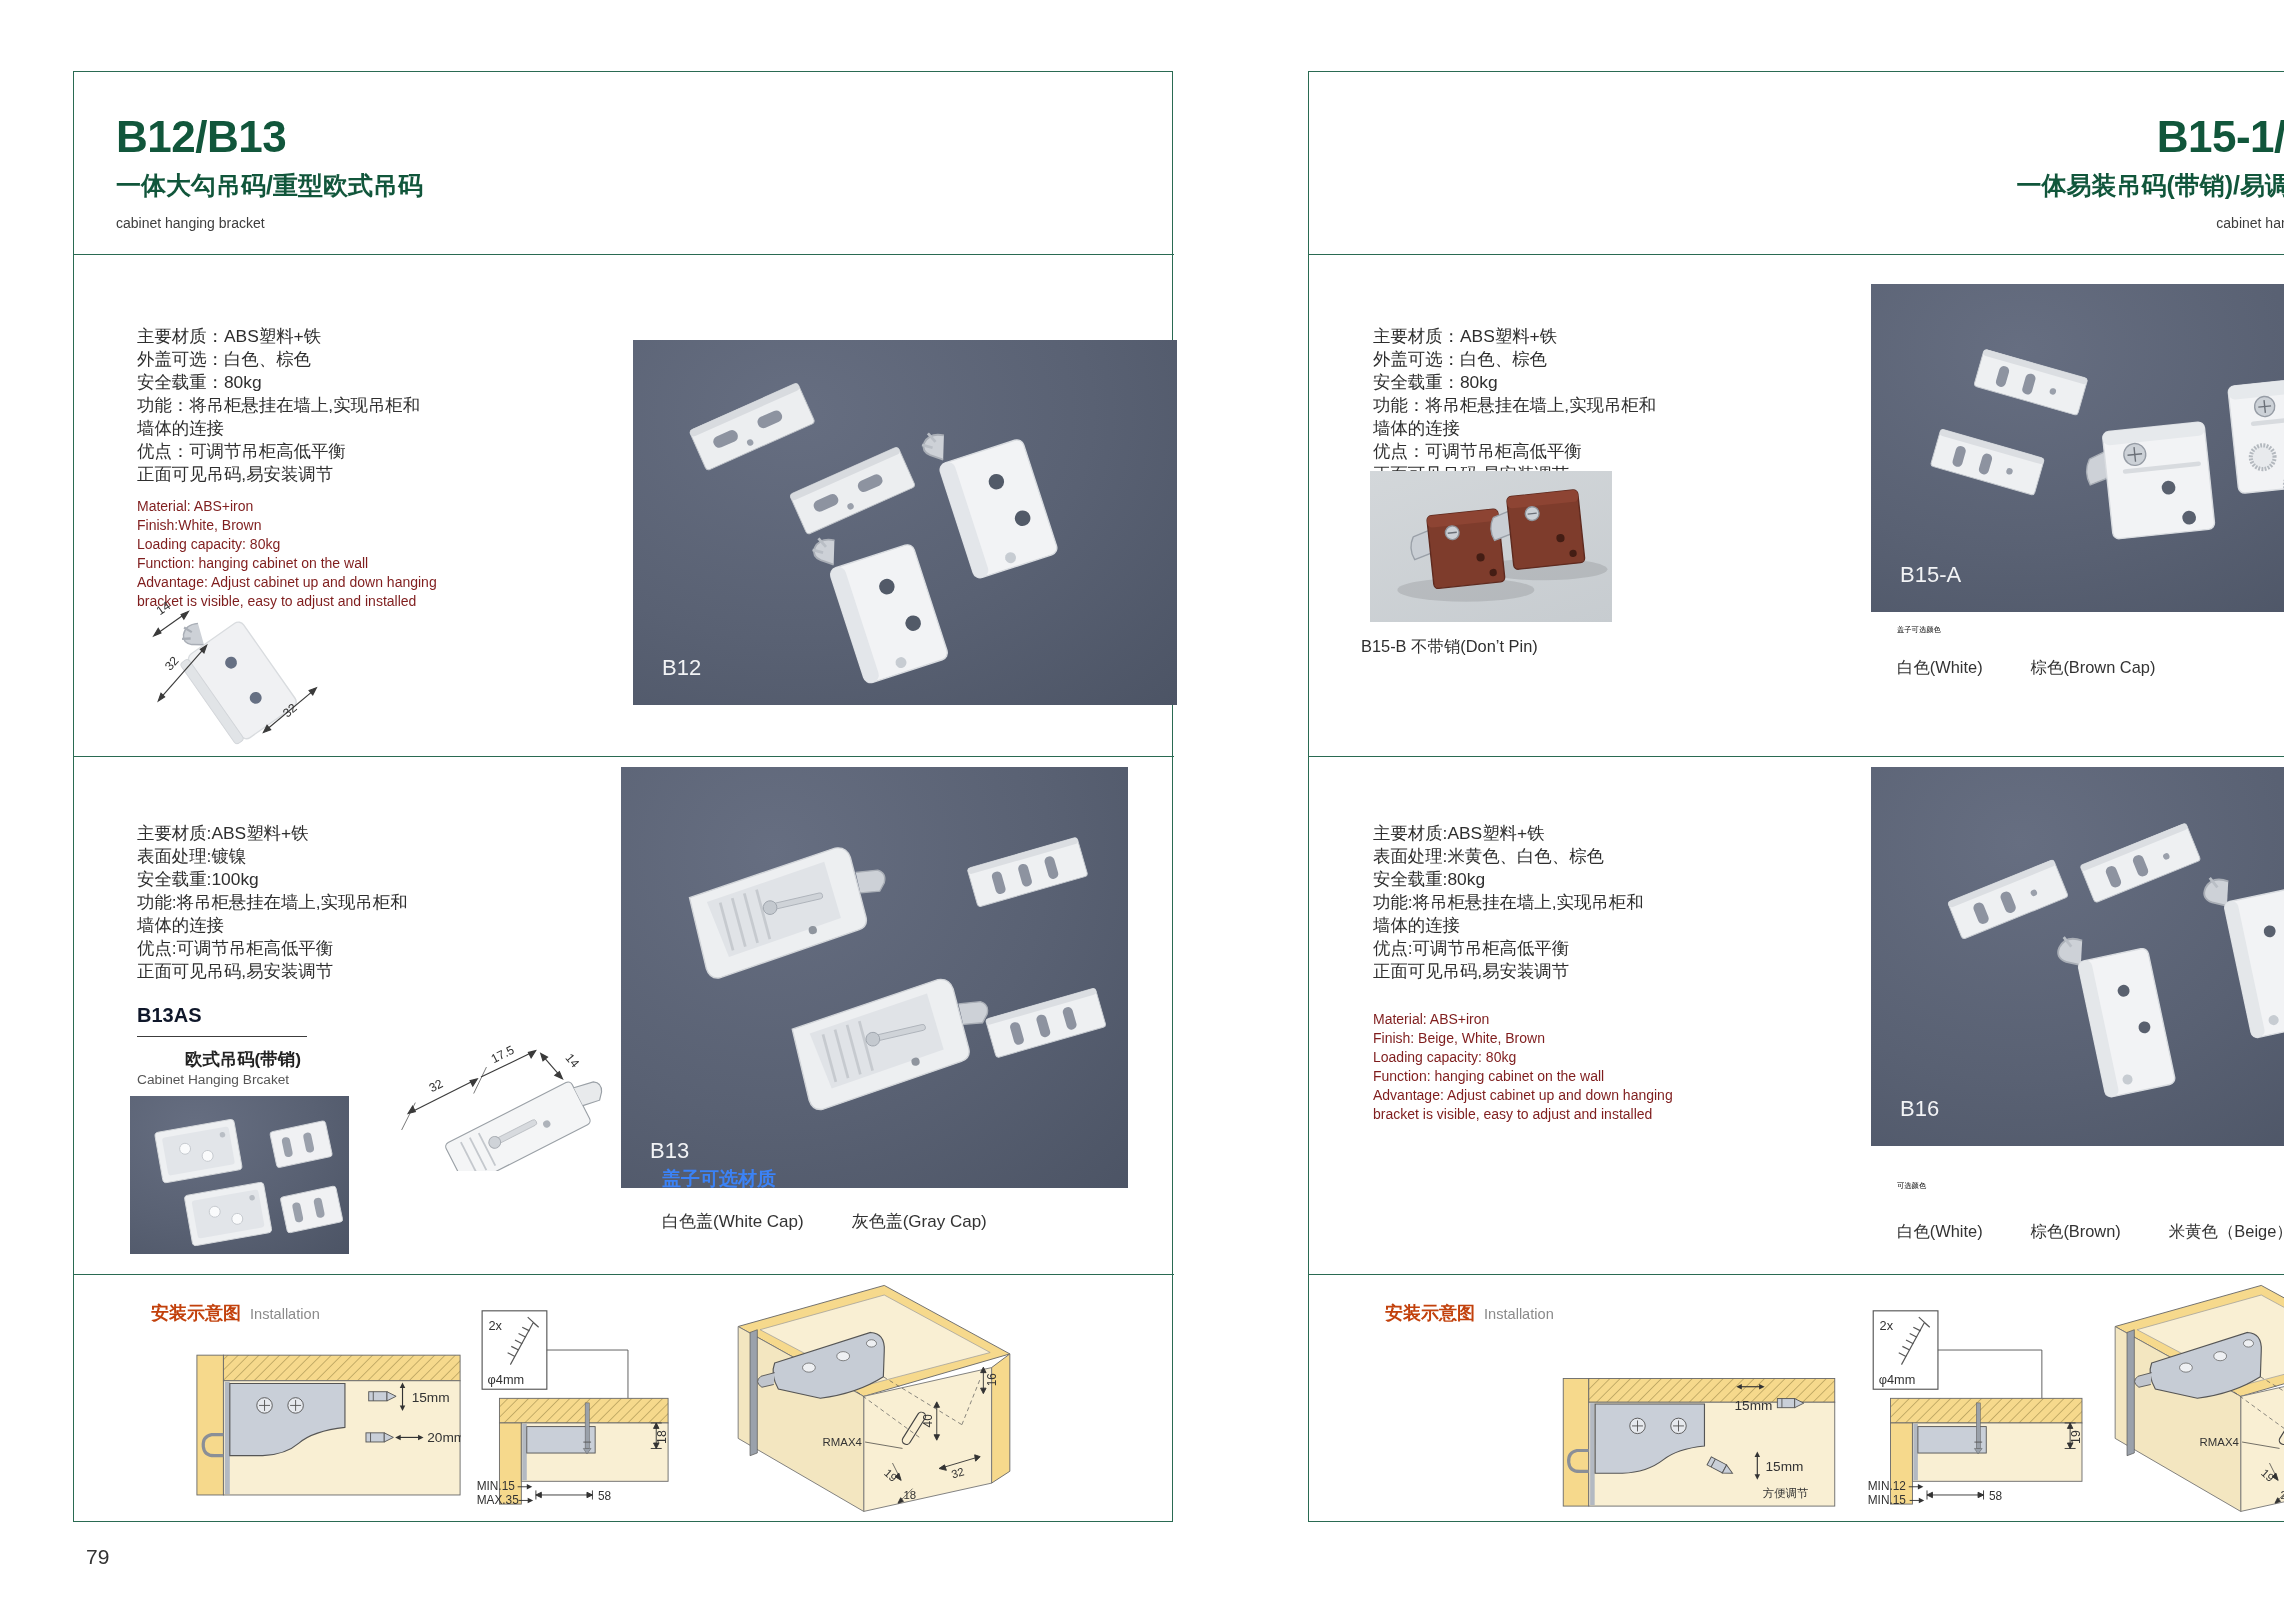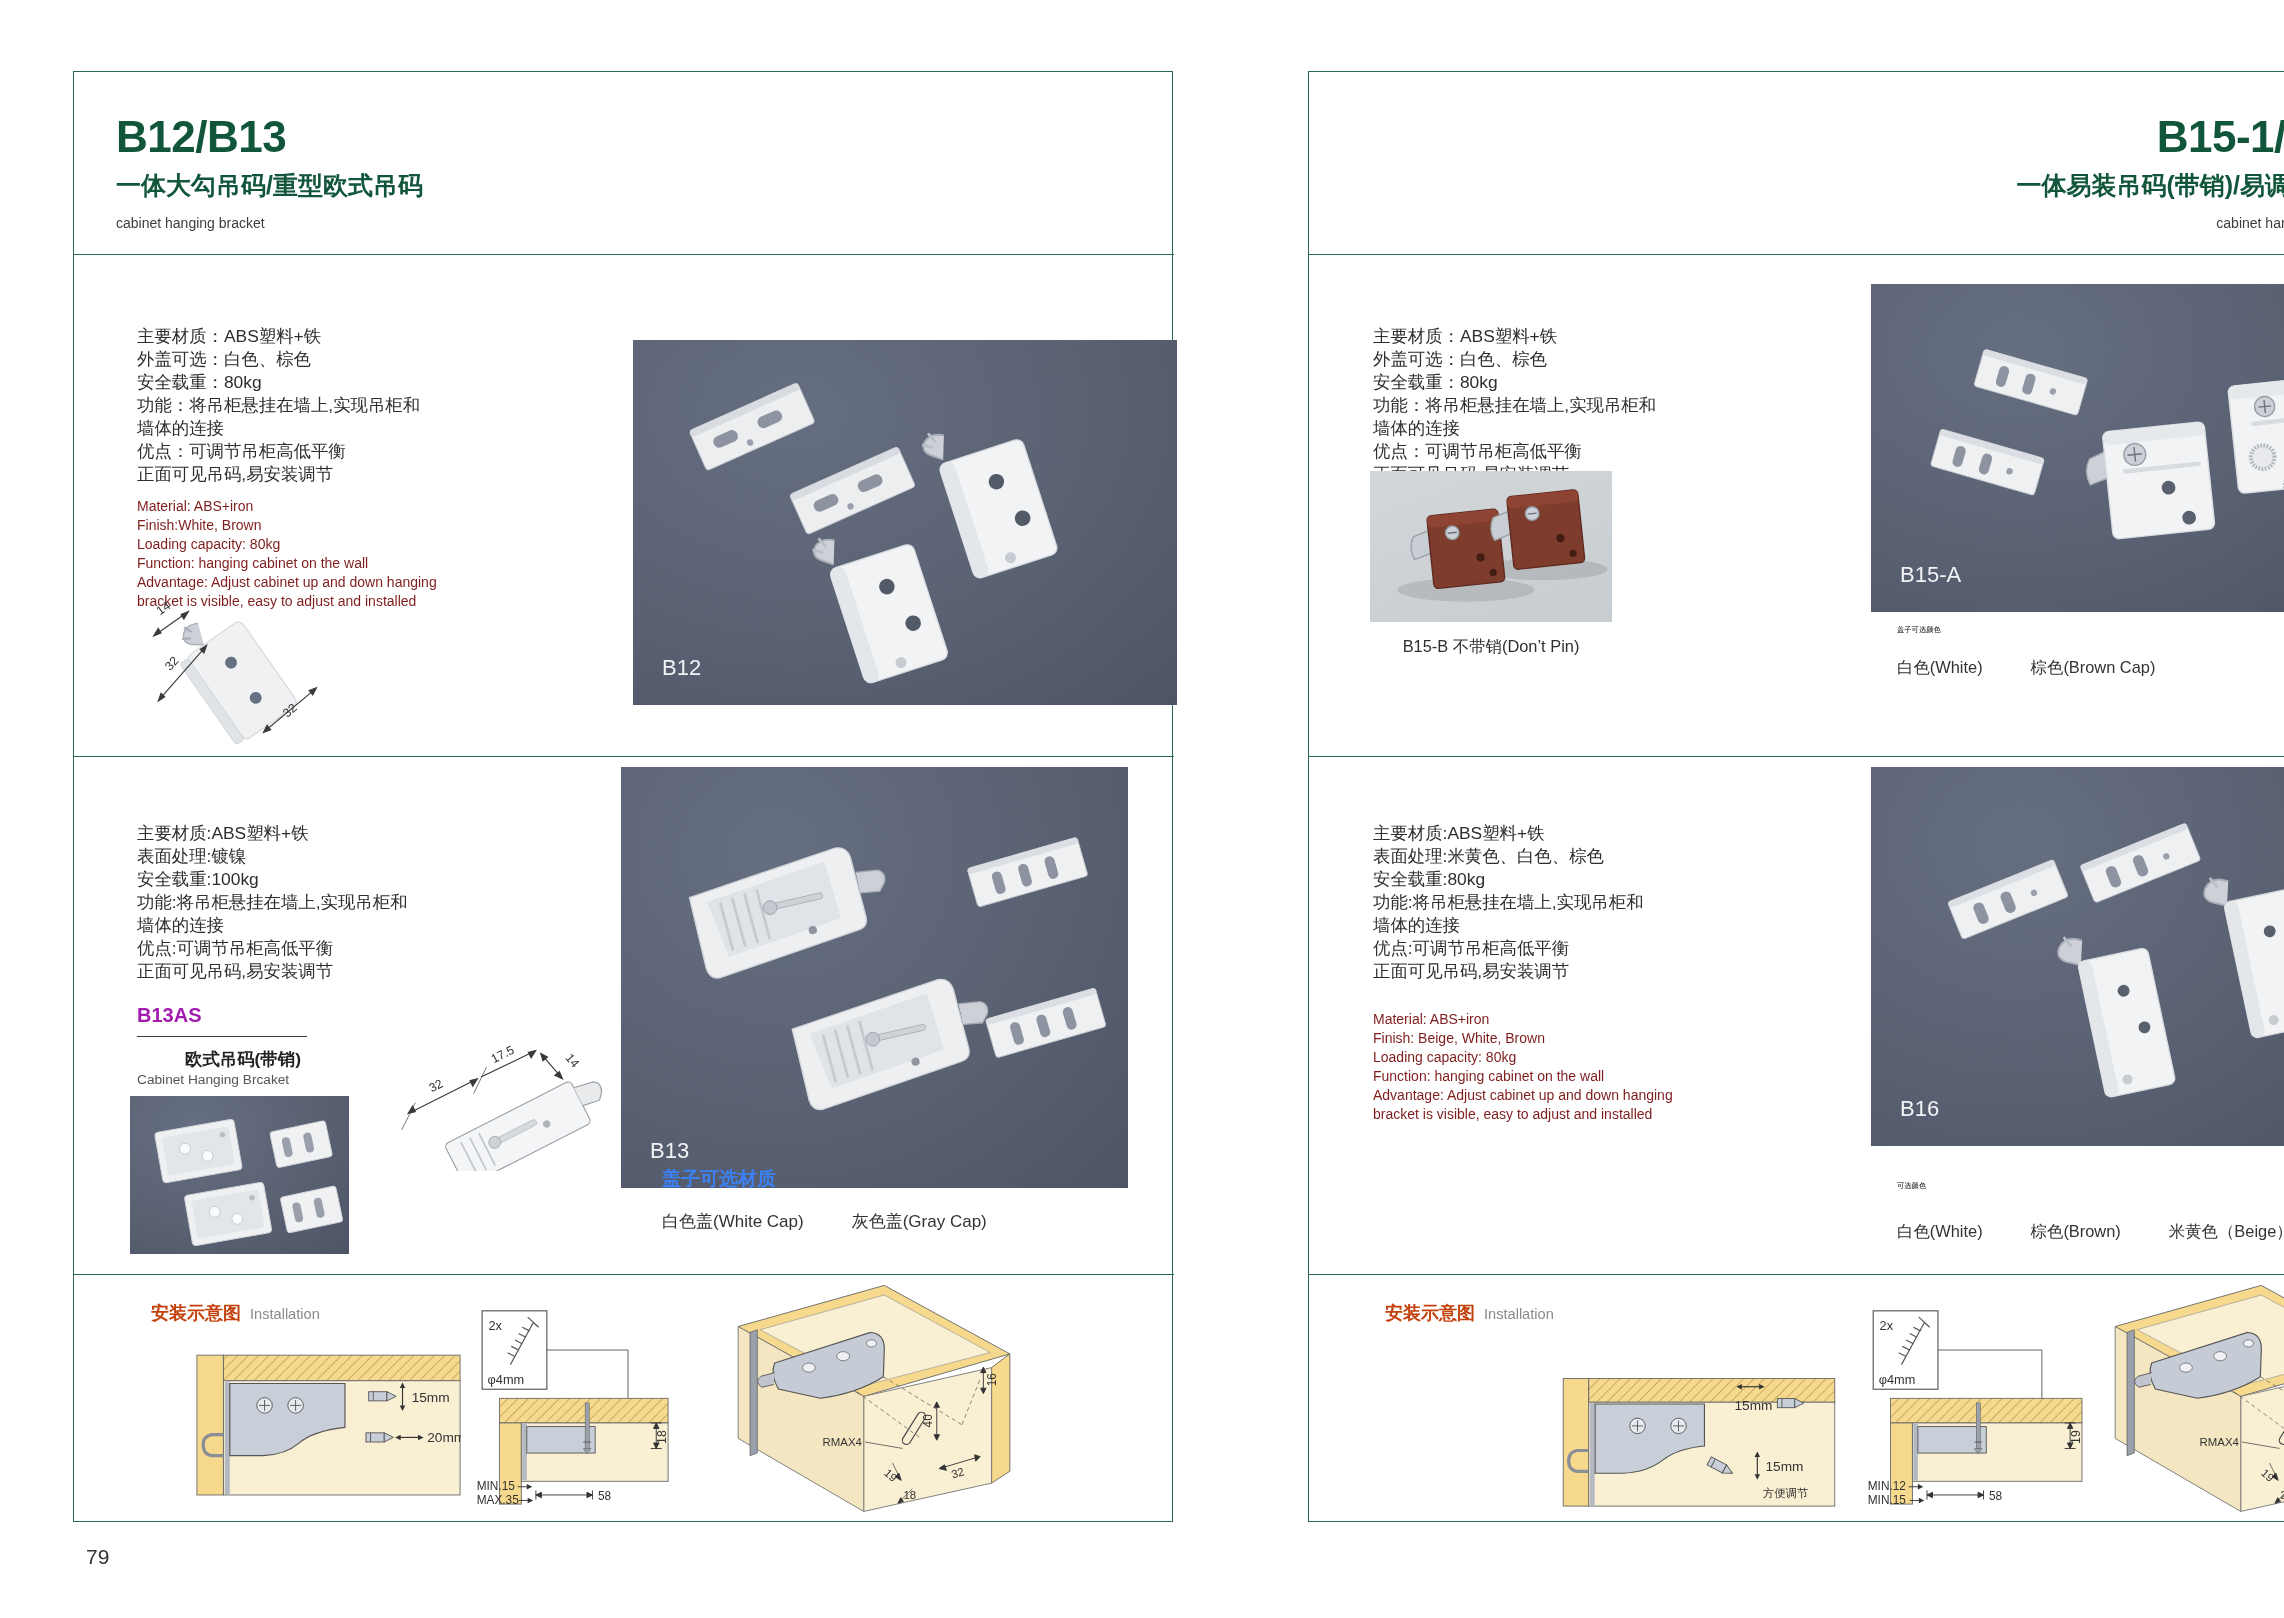--- a/index.html
+++ b/index.html
@@ -11,28 +11,28 @@
   .title{font-size:44px;font-weight:800;color:#11563b;letter-spacing:-0.5px;line-height:1;}
   .subtitle{font-size:25px;font-weight:700;color:#11563b;line-height:1;}
   .tagline{font-size:14px;color:#3d3d3d;line-height:1;}
   .cnline{font-size:17.4px;color:#2e2e2e;line-height:23px;white-space:nowrap;}
   .enline{font-size:14px;color:#7f1d1d;line-height:19px;white-space:nowrap;}
   .photo{position:absolute;background:radial-gradient(ellipse at 30% 20%,#666e81 0%,#596173 55%,#4c5465 100%);}
   .photo-label{position:absolute;left:29px;bottom:24px;color:#f2f3f5;font-size:22px;}
   .opttitle{font-size:19px;font-weight:700;color:#3b82f6;white-space:nowrap;}
   .optrow{font-size:17px;color:#333;white-space:nowrap;}
   .optrow span{margin-right:48px;}
-  .codehead{font-size:20px;font-weight:700;color:#a21caf;}
+  .codehead{font-size:20px;font-weight:700;color:#0f172a;}
   .nameCn{font-size:17.4px;font-weight:700;color:#222;white-space:nowrap;}
   .nameEn{font-size:13.7px;color:#555;white-space:nowrap;}
   .installHead{white-space:nowrap;}
   .installHead .cnpart{font-size:18px;font-weight:700;color:#c2410c;}
   .installHead .enpart{font-size:14.6px;color:#8a8a8a;margin-left:9px;}
   .pagenum{font-size:21px;color:#333;}
-  .caption{font-size:16.4px;color:#2e2e2e;text-align:center;}
+  .caption{font-size:16.4px;color:#2e2e2e;}
   svg text{font-family:"Liberation Sans","DejaVu Sans",sans-serif;fill:#333;}
 </style>
 </head>
 <body>
 
 <div id="canvas">
 
   <div class="pagebox" style="left:73px;top:71px;width:1098px;height:1449px;"></div>
   <div class="divider" style="left:73px;top:254px;width:1101px;"></div>
   <div class="divider" style="left:73px;top:756px;width:1101px;"></div>

